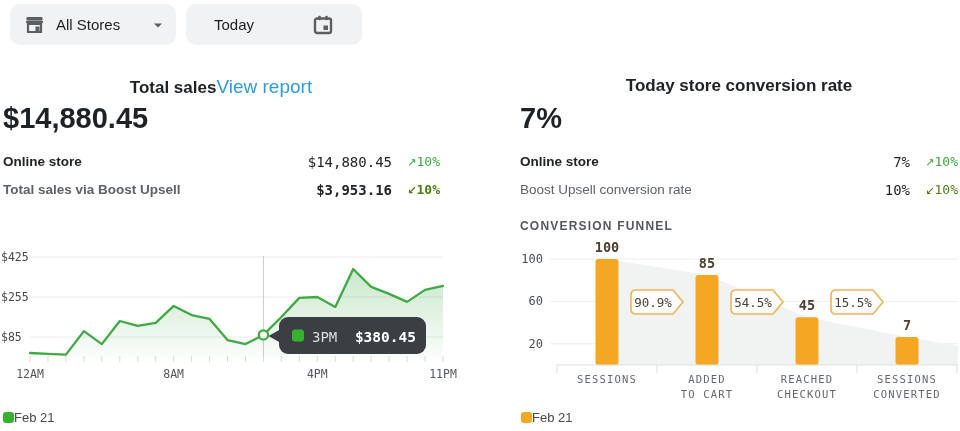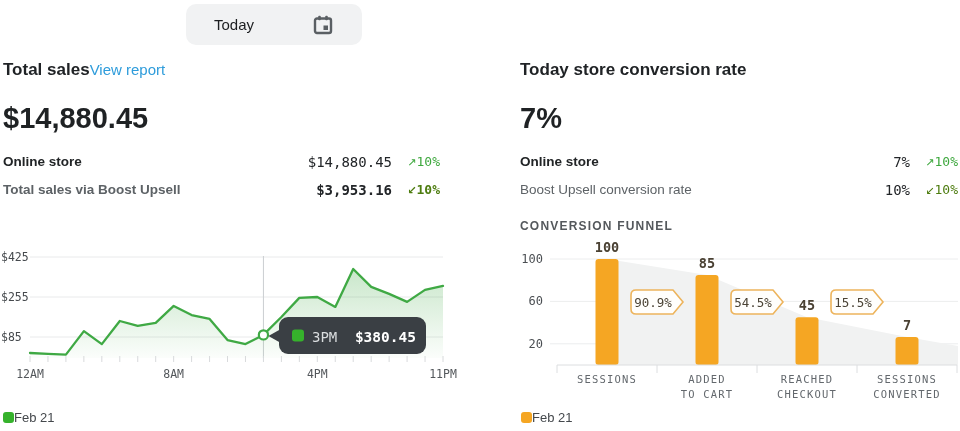--- a/index.html
+++ b/index.html
@@ -10,23 +10,23 @@
   .pill{position:absolute;top:4px;height:41px;display:flex;align-items:center;
         background:#f1f2f3;border-radius:10px;box-sizing:border-box;cursor:pointer;}
   .pill-store{left:10px;width:166px;padding:0 14px 0 14px;gap:11px;}
   .pill-date{left:186px;width:176px;padding:0 28px;}
   .pill-label{font-size:15px;color:#1c1e20;}
   .caret{width:0;height:0;border:4.5px solid transparent;border-top-color:#5a5f63;
          margin-left:auto;transform:translateY(2.5px);}
   .icon-svg{display:block;}
 
   
-  .card-title-row{position:absolute;top:60px;display:flex;align-items:baseline;justify-content:flex-start;}
+  .card-title-row{position:absolute;top:76px;display:flex;align-items:baseline;justify-content:center;}
   .card-title{font-size:17px;font-weight:700;color:#202326;}
-  .view-report{font-size:15px;color:#2E9CDB;text-decoration:none;cursor:pointer;}
+  .view-report{font-size:19px;color:#2E9CDB;text-decoration:none;cursor:pointer;}
   .big-value{position:absolute;top:102px;font-size:29px;font-weight:700;color:#1f2224;}
 
   .metric-row{position:absolute;display:flex;align-items:flex-start;height:22px;}
   .m-label{flex:1;font-size:13.5px;color:#5d6266;}
   .m-label.bold{font-weight:700;color:#212426;}
   .m-value{font-family:"DejaVu Sans Mono","Liberation Mono",monospace;font-size:14px;color:#222528;}
   .delta{width:48px;text-align:right;font-family:"DejaVu Sans Mono","Liberation Mono",monospace;font-size:13px;}
   .delta .arr{font-family:"DejaVu Sans",sans-serif;font-size:11px;}
   .delta.up{color:#3FA83F;}
   .delta.down{color:#4d7c0f;}
@@ -36,20 +36,32 @@
   .legend{position:absolute;top:410px;display:flex;align-items:center;font-size:13px;color:#44484c;}
   .legend-swatch{width:11px;height:11px;border-radius:3px;}
 
   svg{overflow:visible;}
 </style>
 </head>
 <body>
 
 <div class="stage">
 
+  <div class="pill pill-store">
+    <span>
+      <svg class="icon-svg" width="21" height="21" viewBox="0 0 21 21">
+        <rect x="2.5" y="3" width="16" height="3.2" rx="0.8" fill="#5a5f63"></rect>
+        <rect x="2" y="6.6" width="17" height="2.6" rx="1.3" fill="#5a5f63"></rect>
+        <path d="M4 10h13v8H4z" fill="none" stroke="#5a5f63" stroke-width="2.2"></path>
+        <rect x="11.5" y="12.5" width="4" height="5.5" fill="#5a5f63"></rect>
+      </svg>
+    </span>
+    <span class="pill-label">All Stores</span>
+    <span class="caret"></span>
+  </div>
 
   <div class="pill pill-date">
     <span class="pill-label">Today</span>
     <span style="margin-left:auto;">
       <svg class="icon-svg" width="22" height="22" viewBox="0 0 22 22">
         <rect x="3" y="4.5" width="16" height="14.5" rx="2" fill="none" stroke="#5a5f63" stroke-width="2.4"></rect>
         <rect x="6.2" y="1.8" width="2.6" height="4.4" rx="1" fill="#5a5f63"></rect>
         <rect x="13.2" y="1.8" width="2.6" height="4.4" rx="1" fill="#5a5f63"></rect>
         <rect x="11.5" y="11.5" width="4.5" height="4.5" fill="#5a5f63"></rect>
       </svg>

